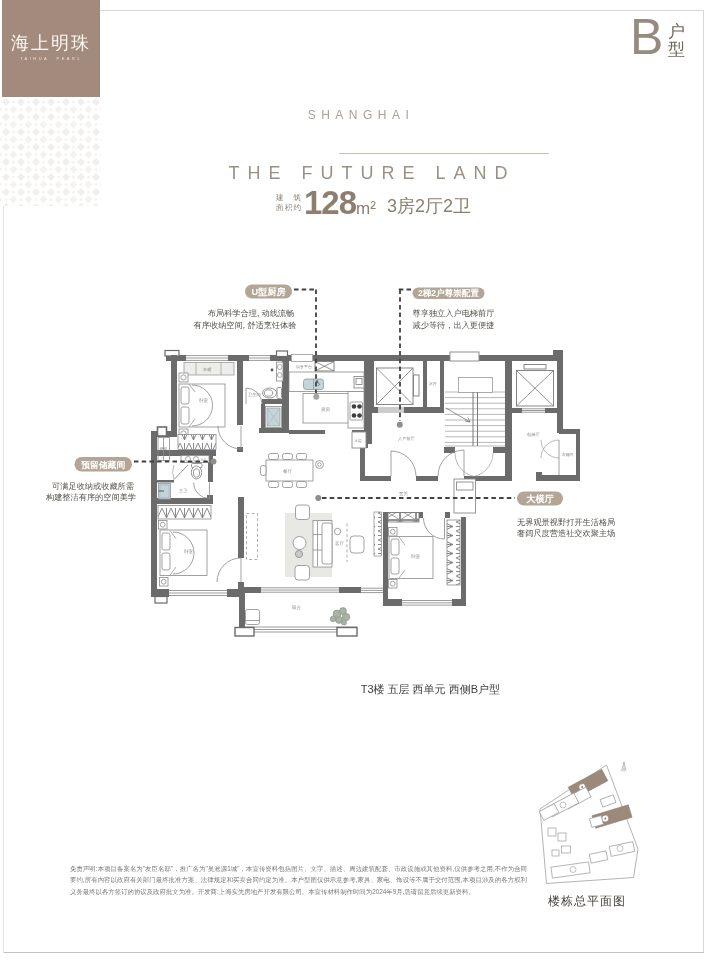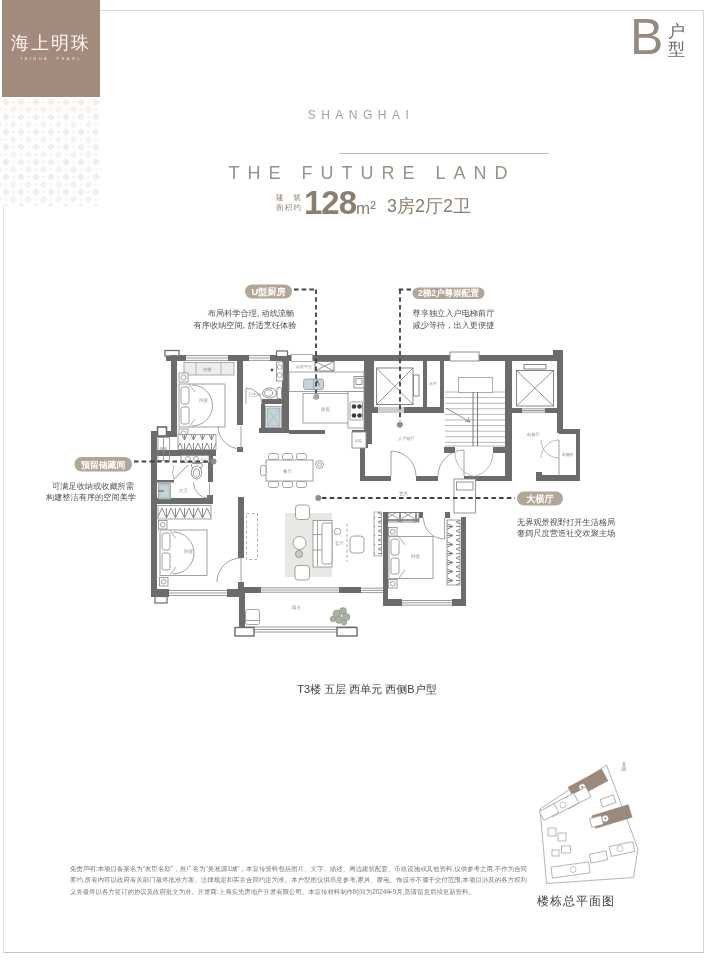--- a/index.html
+++ b/index.html
@@ -708,17 +708,17 @@
   <rect x="610" y="844" width="24" height="10" transform="rotate(-12 622 849)"></rect>
 </g>
 
 <g fill="#ffffff" stroke="#9a9a9a" stroke-width="0.6">
   <circle cx="563" cy="805" r="3"></circle>
       <circle cx="573" cy="869.5" r="3"></circle>
       <circle cx="620" cy="848.5" r="3"></circle>
 </g>
 </svg>
 
-<div class="abs" style="left:234px;top:682px;width:266px;text-align:center;font-size:11px;color:#3d3d3d;">T3楼 五层 西单元 西侧B户型</div>
+<div class="abs" style="left:234px;top:682px;width:266px;text-align:right;font-size:11px;color:#3d3d3d;">T3楼 五层 西单元 西侧B户型</div>
 
 <div class="abs" style="left:70px;top:863px;width:457px;font-size:6.4px;line-height:11.3px;color:#787878;text-align:justify;">免责声明:本项目备案名为"友臣名邸"，推广名为"吴淞源1城"，本宣传资料包括图片、文字、描述、周边建筑配套、市政设施或其他资料,仅供参考之用,不作为合同要约,所有内容以政府有关部门最终批准方案、法律规定和买卖合同约定为准。本户型图仅供示意参考,家具、家电、饰设等不属于交付范围,本项目涉及的各方权利义务最终以各方签订的协议及政府批文为准。开发商:上海实先房地产开发有限公司。本宣传材料制作时间为2024年9月,恳请留意后续更新资料。</div>
 
-<div class="abs" style="left:537px;top:893px;width:100px;font-size:12px;letter-spacing:1px;color:#45413d;">楼栋总平面图</div>
+<div class="abs" style="left:537px;top:893px;width:100px;text-align:center;font-size:12px;letter-spacing:1px;color:#45413d;">楼栋总平面图</div>
 
 </body></html>

